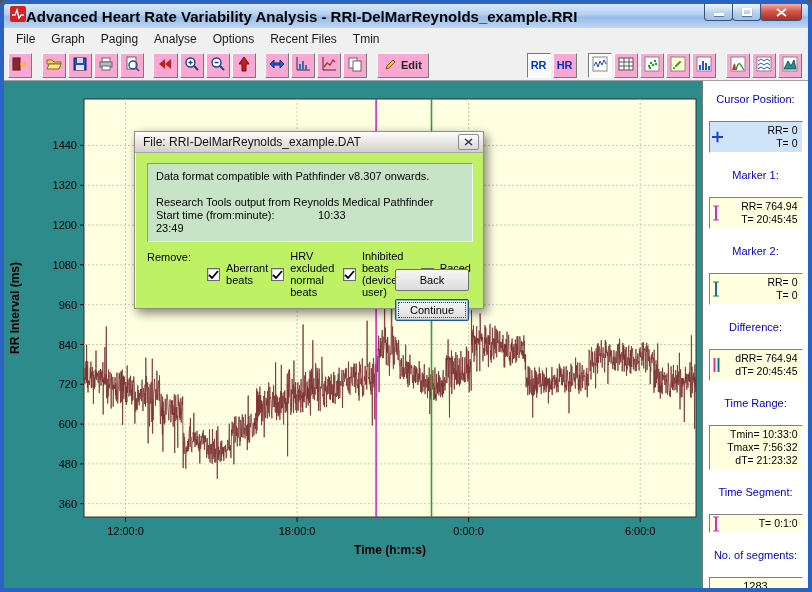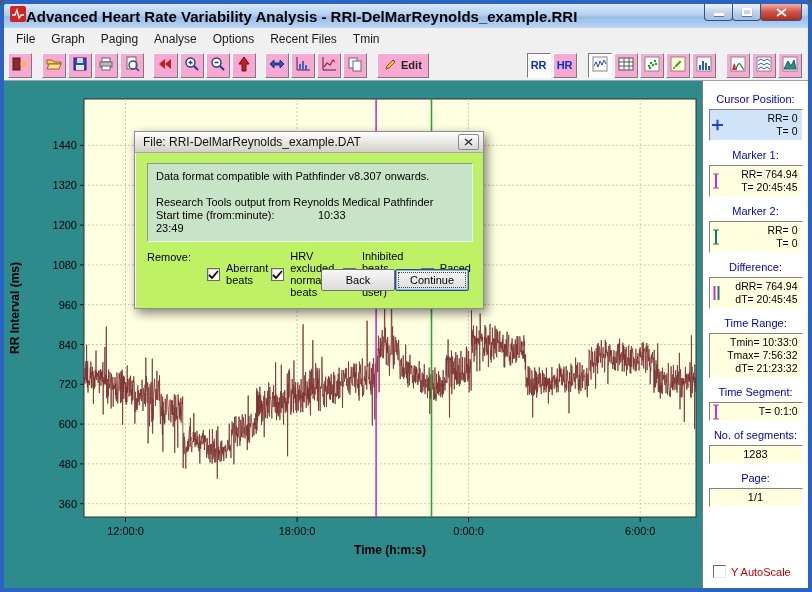--- a/index.html
+++ b/index.html
@@ -33,21 +33,21 @@
   .chart-area{position:relative;width:698px;height:507px;background:#2e8b8b;}
   .chart-area svg{display:block;}
   .grid{stroke:#c9c9ad;stroke-dasharray:2 2;stroke-width:1;}
   .ytick,.xtick{font:11px "Liberation Sans",sans-serif;fill:#000;}
   .ytick{text-anchor:end;}
   .xtick{text-anchor:middle;}
   .axis-title{font:bold 12px "Liberation Sans",sans-serif;fill:#000;}
   
   .sidebar{width:106px;background:#fff;border-left:1px solid #7a7a7a;padding-top:4px;font-size:11px;overflow:hidden;}
   .sblab{color:#0000cc;text-align:center;margin:8px 2px 2px;white-space:nowrap;}
-  .sbbox{position:relative;width:94px;margin:4px auto;background:#ffffe0;border:1px solid;
+  .sbbox{position:relative;width:94px;margin:16px auto;background:#ffffe0;border:1px solid;
     border-color:#808080 #ffffff #ffffff #808080;padding:2px 4px 2px 13px;}
   .sbbox.blue{background:#cfe4f8;}
   .sbbox.noicon{padding-left:4px;}
   .sbtxt{text-align:right;font-size:10.5px;line-height:13px;color:#000;}
   .sbtxt.ctr{text-align:center;font-size:11px;}
   .sbicon{position:absolute;left:2px;top:50%;transform:translateY(-50%);line-height:0;}
   .autoscale{display:flex;align-items:center;gap:5px;margin:58px 0 0 10px;}
   .cb{display:inline-block;width:13px;height:13px;background:#fff;border:1px solid;border-color:#6a6a6a #e6e6e6 #e6e6e6 #6a6a6a;}
   .as-label{color:#cc0000;font-size:11px;}
   
@@ -62,21 +62,21 @@
     padding:6px 8px;font-size:11px;line-height:13px;color:#000;width:326px;}
   .il{min-height:13px;white-space:nowrap;}
   .frow{display:flex;}
   .fl{width:162px;}
   .remove-row{display:flex;margin-top:8px;font-size:11px;color:#000;}
   .remove-lab{width:66px;padding-top:1px;}
   .checks{display:flex;flex-direction:row;gap:3px;padding-left:16px;}
   .chk-row{display:flex;align-items:center;gap:6px;}
   .chk-box{width:13px;height:13px;background:#fff;border:1px solid #6a6a6a;display:flex;align-items:center;justify-content:center;
     box-shadow:inset 1px 1px 0 #cfcfcf;line-height:0;}
-  .dlg-buttons{position:absolute;right:14px;top:116px;display:flex;flex-direction:row;}
+  .dlg-buttons{position:absolute;right:14px;top:116px;display:flex;flex-direction:column;gap:8px;}
   .win-btn{width:74px;height:22px;font-size:11px;font-family:"Liberation Sans",sans-serif;color:#000;
     background:linear-gradient(#f7f7f7,#dcdcdc);border:1px solid #707070;border-radius:2px;cursor:default;}
   .win-btn.focused{border:1px solid #26538c;box-shadow:0 0 0 1px #86b3e0 inset;outline:1px dotted #444;outline-offset:-4px;}
 </style>
 </head>
 <body>
 
 <div class="window">
 
   <div class="titlebar">

